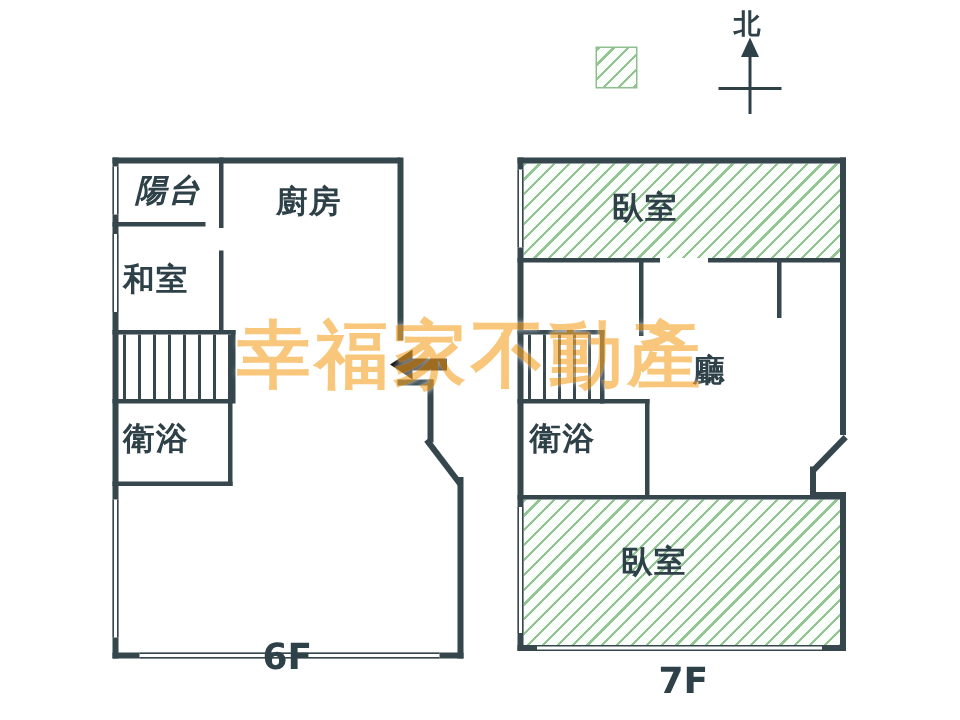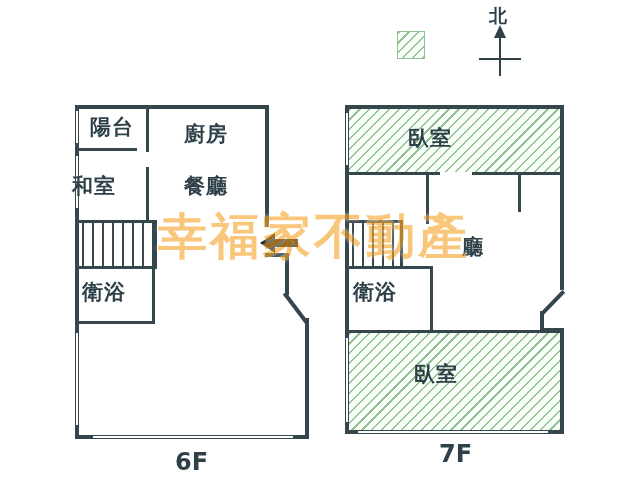--- a/index.html
+++ b/index.html
@@ -83,26 +83,25 @@
   <div class="win-v" style="left:75px; top:111px; width:4px; height:32px;"></div>
   <div class="win-v" style="left:75px; top:156px; width:4px; height:52px;"></div>
   <div class="win-v" style="left:75px; top:333px; width:4px; height:92px;"></div>
   <div class="win-h" style="left:93px; top:435px; width:200px; height:4px;"></div>
 
   <div class="entrance-arrow">
     <div class="arrow-head"></div>
     <div class="arrow-stem"></div>
   </div>
 
-  <div class="room-label" style="left:90px; top:113px;">陽台</div>
+  <div class="room-label" style="left:90px; top:113px;font-style:italic;">陽台</div>
   <div class="room-label" style="left:184px; top:120px;">廚房</div>
-  <div class="room-label" style="left:72px; top:172px;">和室</div>
-  <div class="room-label" style="left:184px; top:172px;">餐廳</div>
+  <div class="room-label" style="left:82px; top:172px;">和室</div>
   <div class="room-label" style="left:82px; top:278px;">衛浴</div>
-  <div class="floor-label" style="left:175px; top:448px;">6F</div>
+  <div class="floor-label" style="left:175px; top:424px;">6F</div>
 
   <div class="hatch" style="left:349px; top:109px; width:211px; height:63px;"></div>
   <div class="hatch" style="left:349px; top:333px; width:211px; height:97px;"></div>
 
   <div class="wall" style="left:345px; top:105px; width:219px; height:4px;"></div>
   <div class="wall" style="left:345px; top:105px; width:4px; height:329px;"></div>
   <div class="wall" style="left:345px; top:430px; width:219px; height:4px;"></div>
   <div class="wall" style="left:560px; top:105px; width:4px; height:185px;"></div>
   <div class="wall wall-diag" style="left:540px; top:313px; width:32px; height:4px; transform:rotate(-45.8deg);"></div>
   <div class="wall" style="left:540px; top:311px; width:4px; height:21px;"></div>

